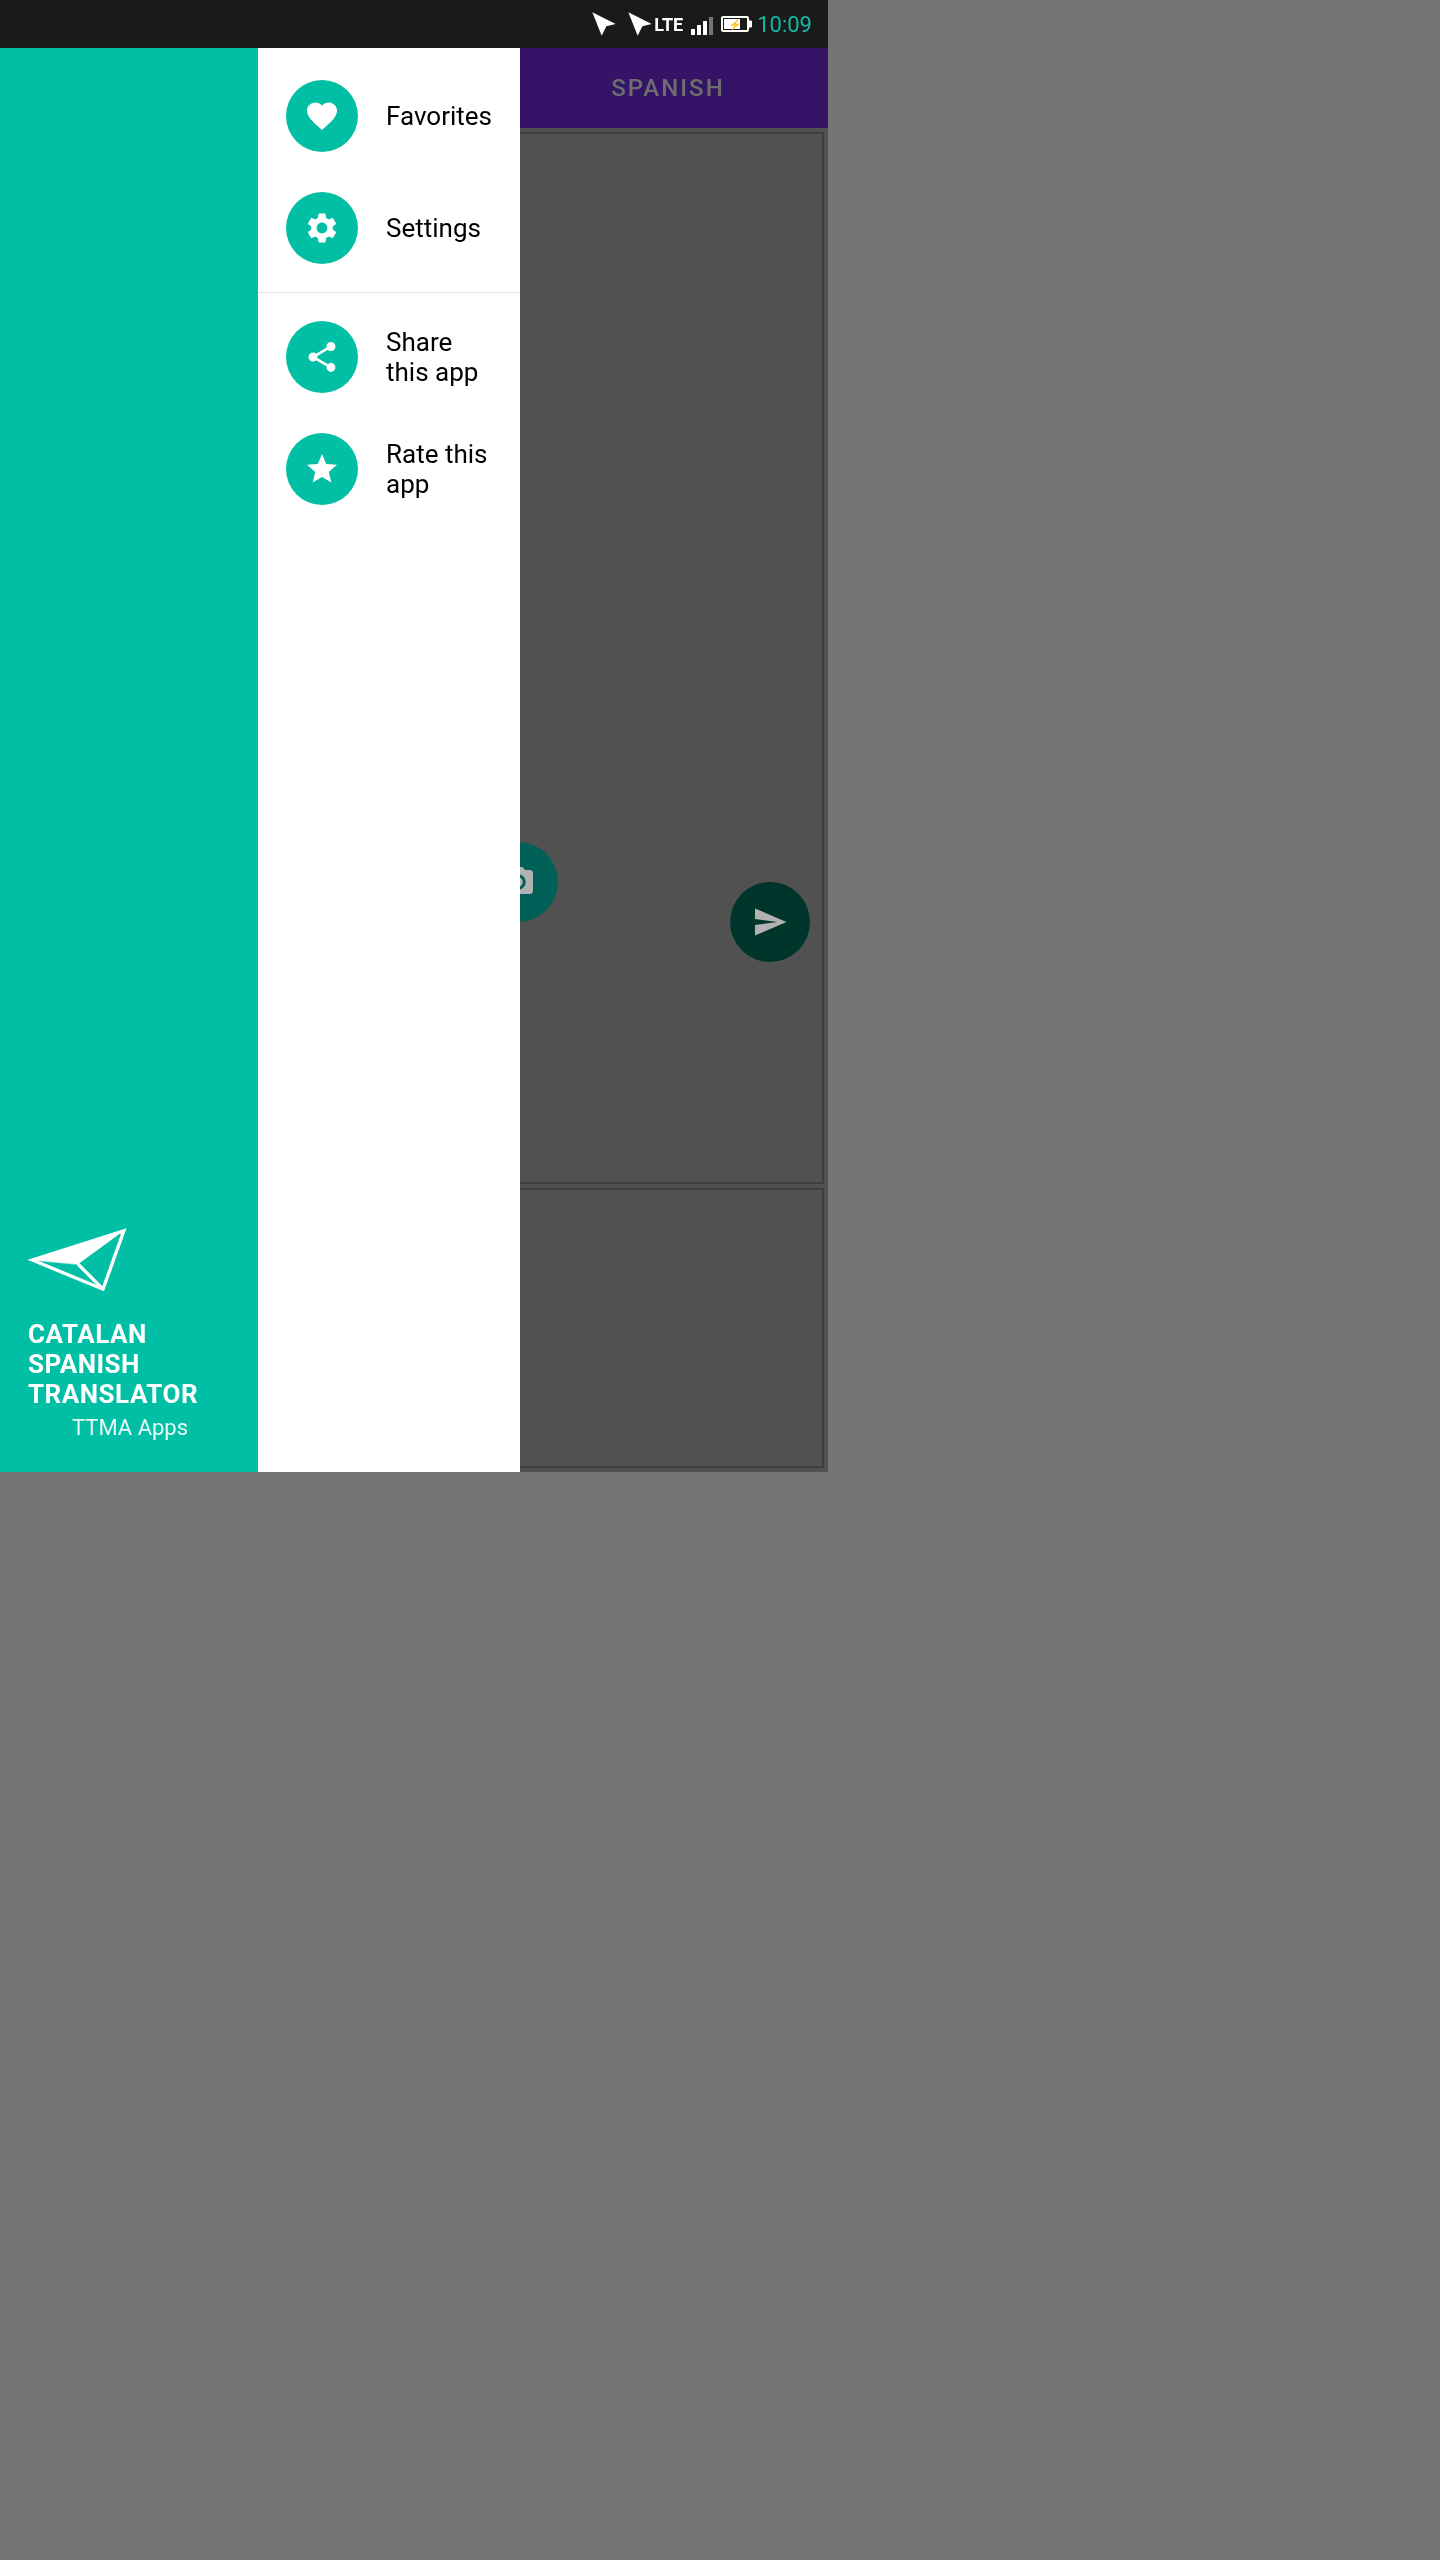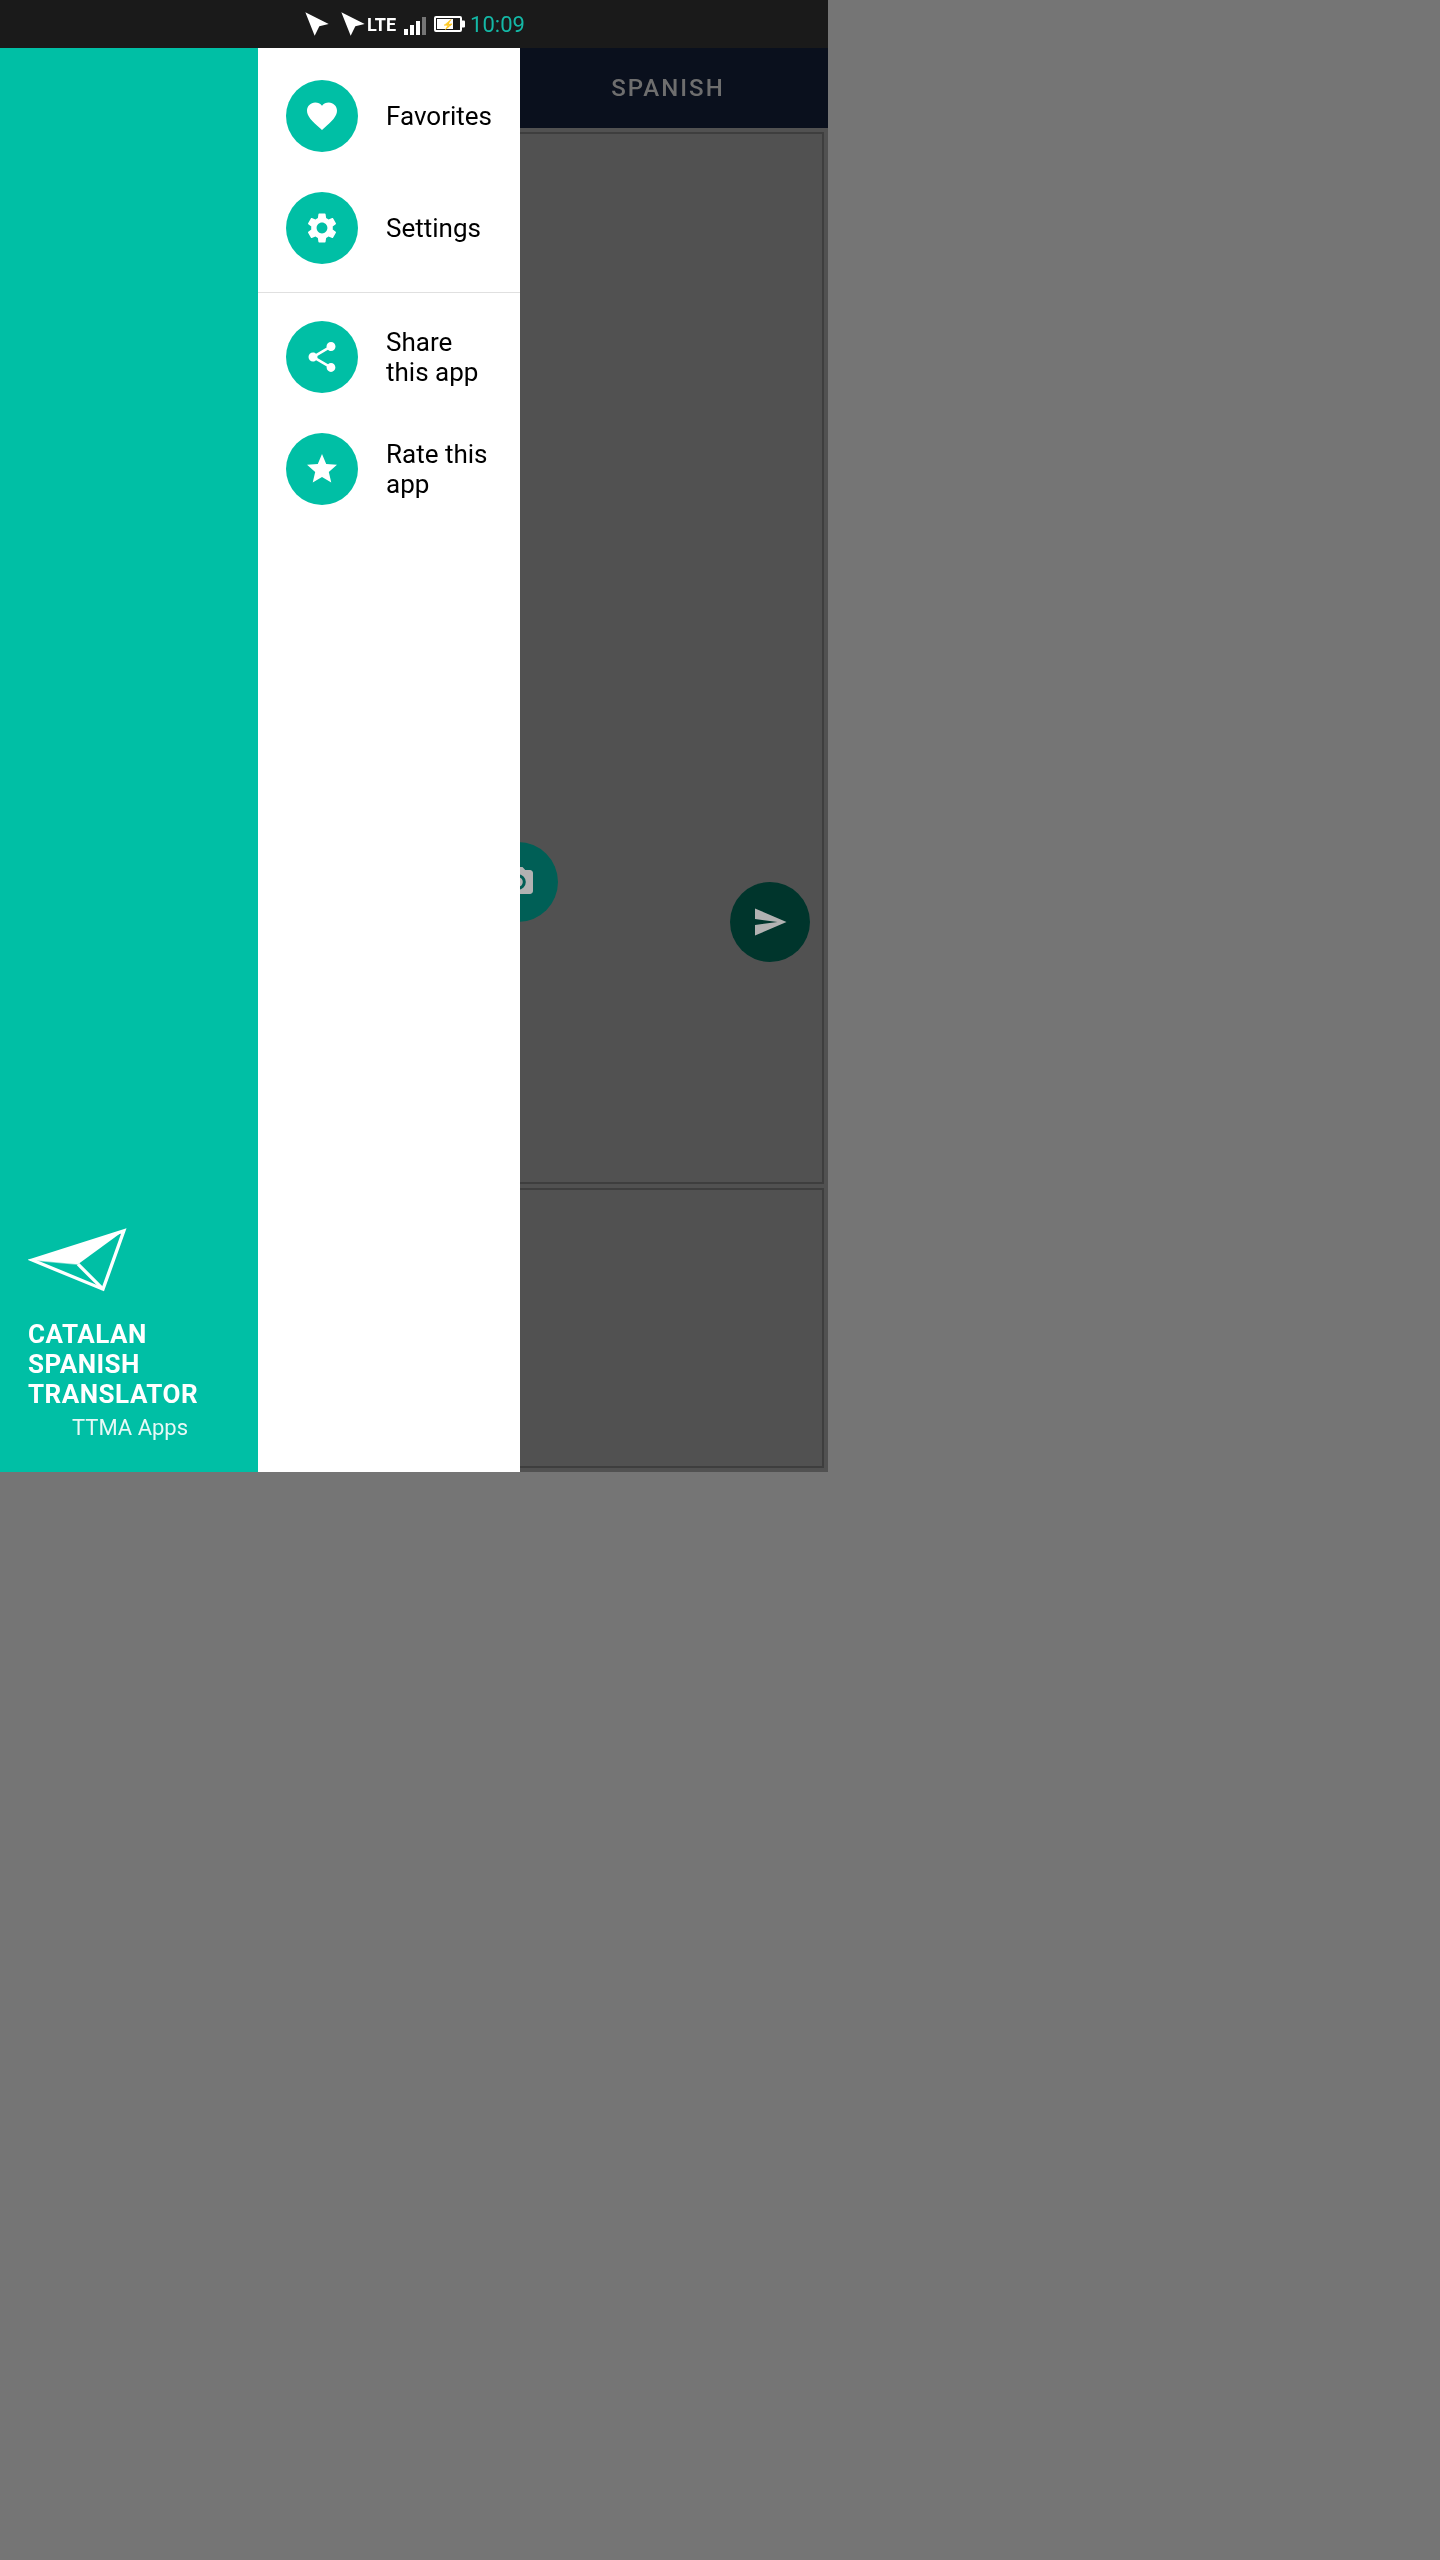--- a/index.html
+++ b/index.html
@@ -18,21 +18,21 @@
       overflow: hidden;
     }
 
     
     .status-bar {
       width: 100%;
       height: 48px;
       background: #1a1a1a;
       display: flex;
       align-items: center;
-      justify-content: center;
+      justify-content: flex-end;
       padding: 15px 16px;
       position: relative;
       z-index: 100;
     }
 
     .status-bar-left {
       display: flex;
       align-items: center;
       gap: 8px;
     }
@@ -210,21 +210,21 @@
       right: 0;
       top: 0;
       width: 320px;
       height: 100%;
       background: #757575;
       display: flex;
       flex-direction: column;
     }
 
     .right-panel-header {
-      background: #0f172a;
+      background: #4c1d95;
       height: 80px;
       display: flex;
       align-items: center;
       justify-content: center;
       text-align: right;
     }
 
     .spanish-label {
       color: #9E9E9E;
       font-size: 24px;

